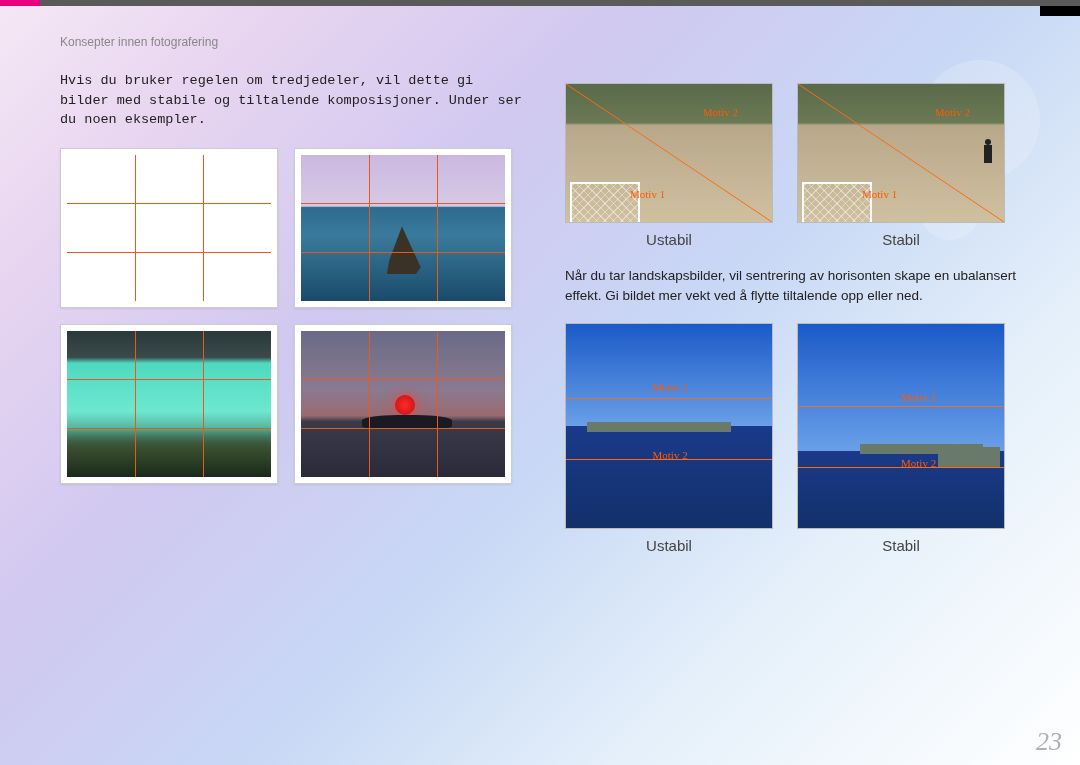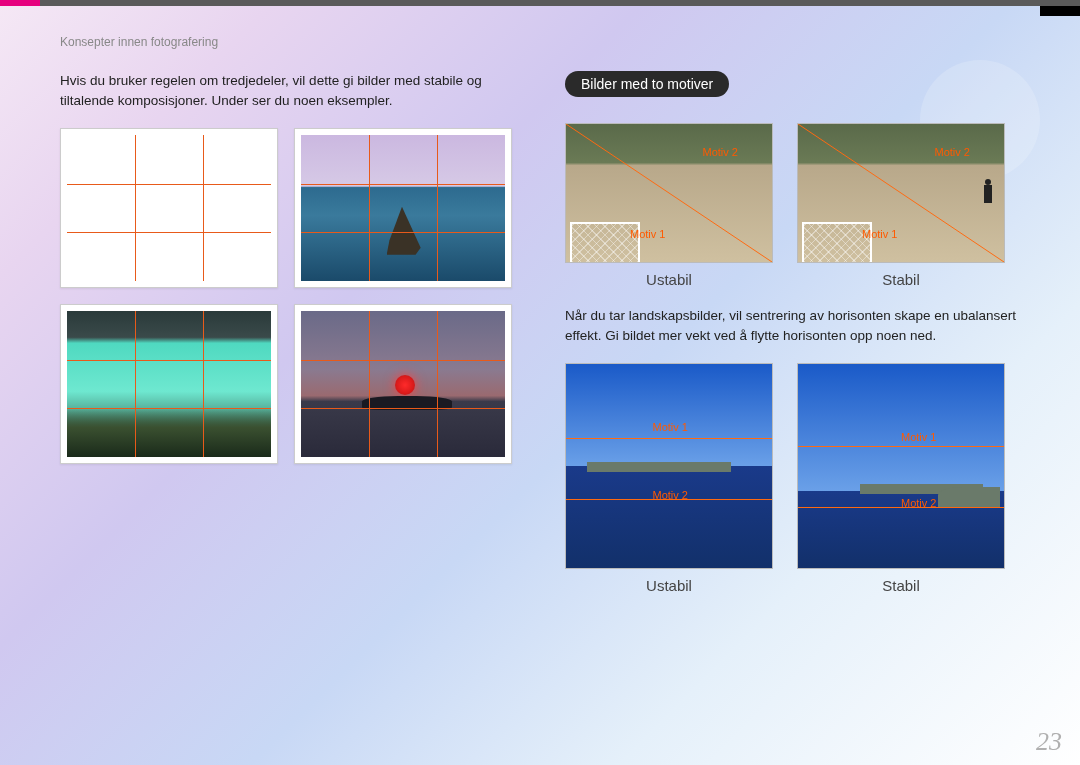--- a/index.html
+++ b/index.html
@@ -20,21 +20,21 @@
   .tb-mag { width:40px; background:#e6007e; }
   .tb-rest { flex:1; background:#5a5a5a; }
   .tb-black { position:absolute; top:6px; right:0; width:40px; height:10px; background:#000; }
 
   .page {
     position:absolute; top:35px; left:60px; right:45px; bottom:20px;
   }
   .breadcrumb { font-size:12px; color:#888; margin-bottom:22px; }
 
   .columns { display:flex; gap:40px; }
-  .col-left { width:465px; }
+  .col-left { width:465px;font-family:Liberation Mono, monospace; }
   .col-right { flex:1; }
 
   .intro { font-size:13.5px; color:#222; line-height:1.45; margin-bottom:18px; }
 
   .grid4 { display:grid; grid-template-columns: repeat(2, 218px); grid-template-rows: repeat(2, 160px); gap:16px; }
   .frame { background:#fff; border:1px solid #ccc; padding:6px; box-shadow:0 1px 2px rgba(0,0,0,0.08); position:relative; }
   .frame-inner { width:100%; height:100%; position:relative; overflow:hidden; }
   .rline { position:absolute; background:#e85a1a; }
   .rline.h { height:1px; left:0; right:0; }
   .rline.v { width:1px; top:0; bottom:0; }
@@ -57,21 +57,21 @@
 
   
   .pill { display:inline-block; background:#2a2a2a; color:#fff; font-size:14px; padding:5px 16px; border-radius:14px; margin-bottom:14px; }
 
   .pair { display:flex; gap:24px; margin-top:12px; margin-bottom:8px; }
   .pcell { width:208px; }
   .pimg { width:208px; height:140px; border:1px solid #bbb; position:relative; overflow:hidden; }
   .pimg.tall { height:206px; }
   .pcap { text-align:center; font-size:15px; color:#444; margin-top:8px; }
 
-  .motiv { position:absolute; font-size:11px; color:#ff5a00; font-weight:500; }
+  .motiv { position:absolute; font-size:11px; color:#ff5a00; font-weight:500;font-family:Liberation Serif, serif; }
 
   
   .field { background:linear-gradient(to bottom,#5a6a4a 0%, #6a7a55 28%, #b8a88a 30%, #cfc0a0 100%); }
   .goal { position:absolute; bottom:0; left:4px; width:70px; height:40px; border:2px solid #fff; border-bottom:none; }
   .goal .net { position:absolute; inset:0; background:repeating-linear-gradient(45deg, rgba(255,255,255,0.4) 0 1px, transparent 1px 6px), repeating-linear-gradient(-45deg, rgba(255,255,255,0.4) 0 1px, transparent 1px 6px); }
   .diag { position:absolute; left:0; top:0; width:100%; height:100%; }
   .diag line { stroke:#ff6a10; stroke-width:1; }
   .person { position:absolute; width:8px; height:18px; background:#222; top:44%; right:12px; }
   .person::before { content:""; position:absolute; top:-6px; left:1px; width:6px; height:6px; border-radius:50%; background:#222; }
 
@@ -144,21 +144,20 @@
             <div class="rline h" style="top:66.6%"></div>
             <div class="rline v" style="left:33.3%"></div>
             <div class="rline v" style="left:66.6%"></div>
           </div>
         </div>
 
       </div>
     </div>
 
     <div class="col-right">
-      <div class="pill">Bilder med to motiver</div>
 
       <div class="pair">
         <div class="pcell">
           <div class="pimg field">
             <div class="goal">
                 <div class="net"></div>
               </div>
             <svg class="diag" viewBox="0 0 208 140" preserveAspectRatio="none">
                 <line x1="0" y1="0" x2="208" y2="140"></line>
               </svg>
@@ -176,21 +175,21 @@
             <svg class="diag" viewBox="0 0 208 140" preserveAspectRatio="none">
                 <line x1="0" y1="0" x2="208" y2="140"></line>
               </svg>
             <span class="motiv" style="top:22px; right:34px;">Motiv 2</span>
             <span class="motiv" style="bottom:22px; left:64px;">Motiv 1</span>
           </div>
           <div class="pcap">Stabil</div>
         </div>
       </div>
 
-      <p class="intro" style="margin-top:18px;">Når du tar landskapsbilder, vil sentrering av horisonten skape en ubalansert effekt. Gi bildet mer vekt ved å flytte horisonten opp noen ned.</p>
+      <p class="intro" style="margin-top:18px;">Når du tar landskapsbilder, vil sentrering av horisonten skape en ubalansert effekt. Gi bildet mer vekt ved å flytte tiltalende opp eller ned.</p>
 
       <div class="pair">
         <div class="pcell">
           <div class="pimg tall seah">
             <div class="sky" style="height:50%;"></div>
             <div class="sea" style="height:50%;"></div>
             <div class="land" style="top:48%; left:10%; width:70%;"></div>
             <div class="hline" style="top:36%;"></div>
             <div class="hline" style="top:66%;"></div>
             <span class="motiv" style="top:28%; left:42%;">Motiv 1</span>

